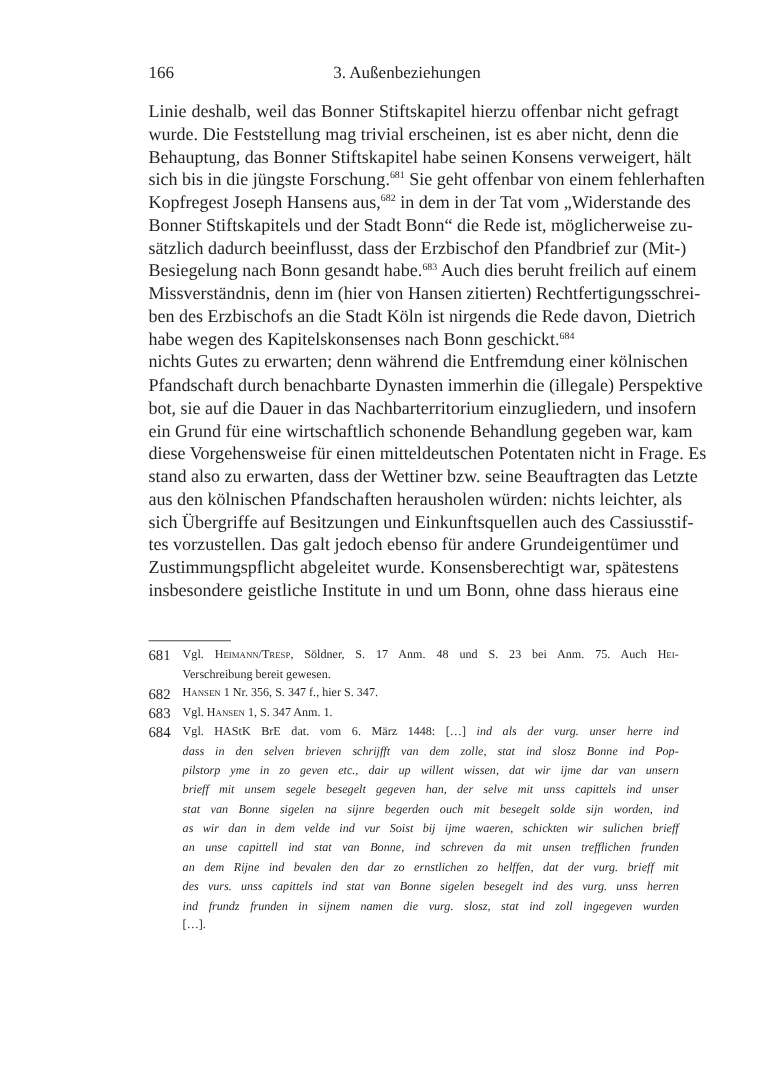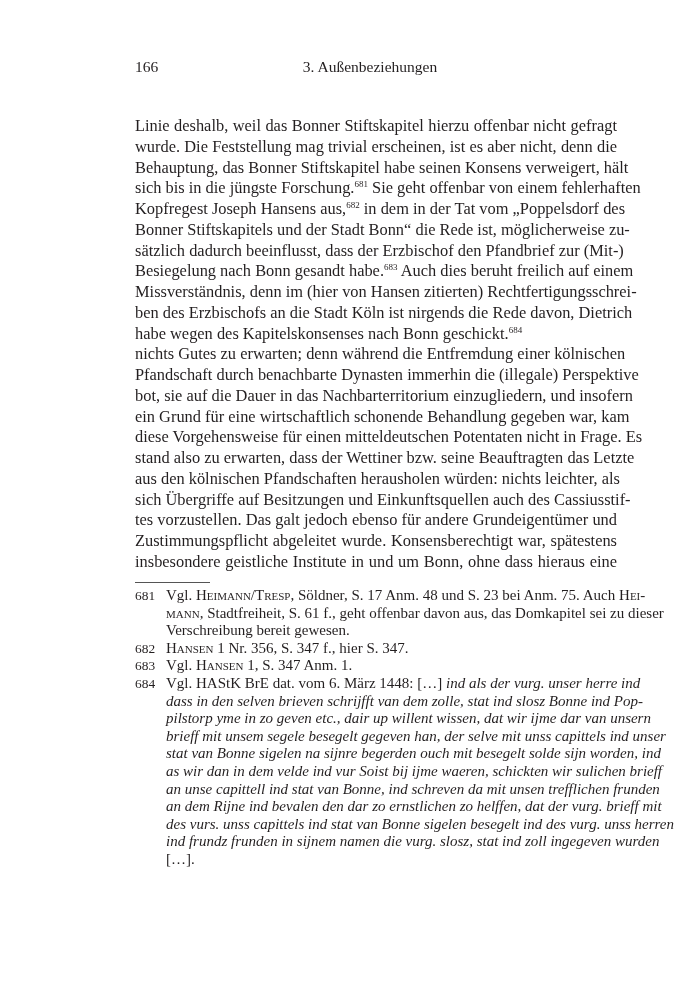--- a/index.html
+++ b/index.html
@@ -2,52 +2,52 @@
 <html><head>
 <meta charset="utf-8">
 <style>
   html, body { margin: 0; padding: 0; background: #ffffff; }
   body { width: 700px; height: 988px; position: relative; overflow: hidden;
          font-family: "Liberation Serif", "DejaVu Serif", serif; color: #231f20; }
   .page { position: absolute; left: 0; top: 0; width: 580px; height: 988px; }
   .header { position: absolute; top: 58px; left: 135px; width: 482px; height: 22px; }
   .pagenum { position: absolute; left: 0; top: 0; font-size: 15.5px; }
   .runhead { position: absolute; left: 0; right: 12px; top: 0; text-align: center; font-size: 15.5px; }
-  .body-text { position: absolute; left: 135px; top: 91px; width: 482px; margin-top: 25px; }
+  .body-text { position: absolute; left: 135px; top: 91px; width: 482px; }
   .line { display: block; font-size: 16.4px; line-height: 20.75px; height: 20.75px;
           white-space: nowrap; text-align: justify; text-align-last: justify; }
   .line.last { text-align-last: left; }
   .line.indent { padding-left: 16px; }
   sup.fn { font-size: 9px; vertical-align: 6px; line-height: 0; }
   .sep { position: absolute; left: 135px; top: 582px; width: 75px; height: 1px; background: #555; }
   .footnotes { position: absolute; left: 135px; top: 587px; width: 482px; }
   .fn-item { position: relative; padding-left: 31px; }
   .fn-num { position: absolute; left: 0; top: 0; font-size: 13.4px; line-height: 17.6px; }
-  .fline { display: block; font-size: 15px; line-height: 17.6px; height: 17.6px; white-space: nowrap;
+  .fline { display: block; font-size: 11px; line-height: 17.6px; height: 17.6px; white-space: nowrap;
            text-align: justify; text-align-last: justify; }
   .fline.last { text-align-last: left; }
   .sc { font-variant: small-caps; }
   i { font-style: italic; }
 </style>
 </head>
 <body>
 
 <div class="page">
 
   <div class="header">
     <span class="pagenum">166</span>
     <div class="runhead">3. Außenbeziehungen</div>
   </div>
 
   <div class="body-text">
     <span class="line">Linie deshalb, weil das Bonner Stiftskapitel hierzu offenbar nicht gefragt</span>
     <span class="line">wurde. Die Feststellung mag trivial erscheinen, ist es aber nicht, denn die</span>
     <span class="line">Behauptung, das Bonner Stiftskapitel habe seinen Konsens verweigert, hält</span>
     <span class="line"><span>sich bis in die jüngste Forschung.</span><sup class="fn">681</sup><span> Sie geht offenbar von einem fehlerhaften</span></span>
-    <span class="line"><span>Kopfregest Joseph Hansens aus,</span><sup class="fn">682</sup><span> in dem in der Tat vom „Poppelsdorf des</span></span>
+    <span class="line"><span>Kopfregest Joseph Hansens aus,</span><sup class="fn">682</sup><span> in dem in der Tat vom „Widerstande des</span></span>
     <span class="line">Bonner Stiftskapitels und der Stadt Bonn“ die Rede ist, möglicherweise zu-</span>
     <span class="line">sätzlich dadurch beeinflusst, dass der Erzbischof den Pfandbrief zur (Mit-)</span>
     <span class="line"><span>Besiegelung nach Bonn gesandt habe.</span><sup class="fn">683</sup><span> Auch dies beruht freilich auf einem</span></span>
     <span class="line">Missverständnis, denn im (hier von Hansen zitierten) Rechtfertigungsschrei-</span>
     <span class="line">ben des Erzbischofs an die Stadt Köln ist nirgends die Rede davon, Dietrich</span>
     <span class="line last"><span>habe wegen des Kapitelskonsenses nach Bonn geschickt.</span><sup class="fn">684</sup></span>
     <span class="line">nichts Gutes zu erwarten; denn während die Entfremdung einer kölnischen</span>
     <span class="line">Pfandschaft durch benachbarte Dynasten immerhin die (illegale) Perspektive</span>
     <span class="line">bot, sie auf die Dauer in das Nachbarterritorium einzugliedern, und insofern</span>
     <span class="line">ein Grund für eine wirtschaftlich schonende Behandlung gegeben war, kam</span>
@@ -60,21 +60,20 @@
     <span class="line">insbesondere geistliche Institute in und um Bonn, ohne dass hieraus eine</span>
   </div>
 
   <div class="sep"></div>
 
   <div class="footnotes">
 
     <div class="fn-item">
       <span class="fn-num">681</span>
       <span class="fline"><span>Vgl. </span><span class="sc">Heimann/Tresp</span><span>, Söldner, S. 17 Anm. 48 und S. 23 bei Anm. 75. Auch </span><span class="sc">Hei-</span></span>
-      <span class="fline"><span class="sc">mann</span><span>, Stadtfreiheit, S. 61 f., geht offenbar davon aus, das Domkapitel sei zu dieser</span></span>
       <span class="fline last"><span>Verschreibung bereit gewesen.</span></span>
     </div>
 
     <div class="fn-item">
       <span class="fn-num">682</span>
       <span class="fline last"><span class="sc">Hansen</span><span> 1 Nr. 356, S. 347 f., hier S. 347.</span></span>
     </div>
 
     <div class="fn-item">
       <span class="fn-num">683</span>

